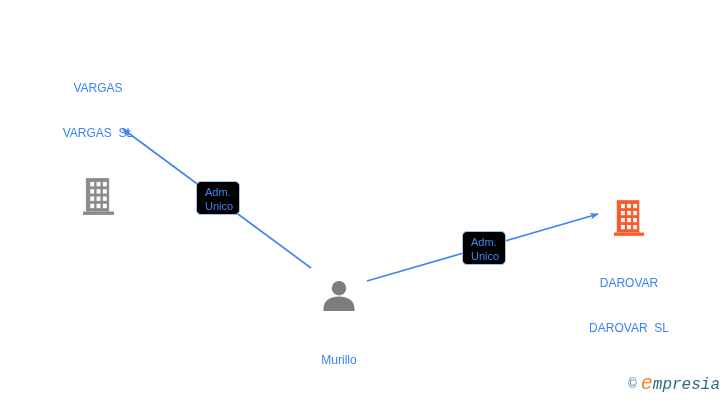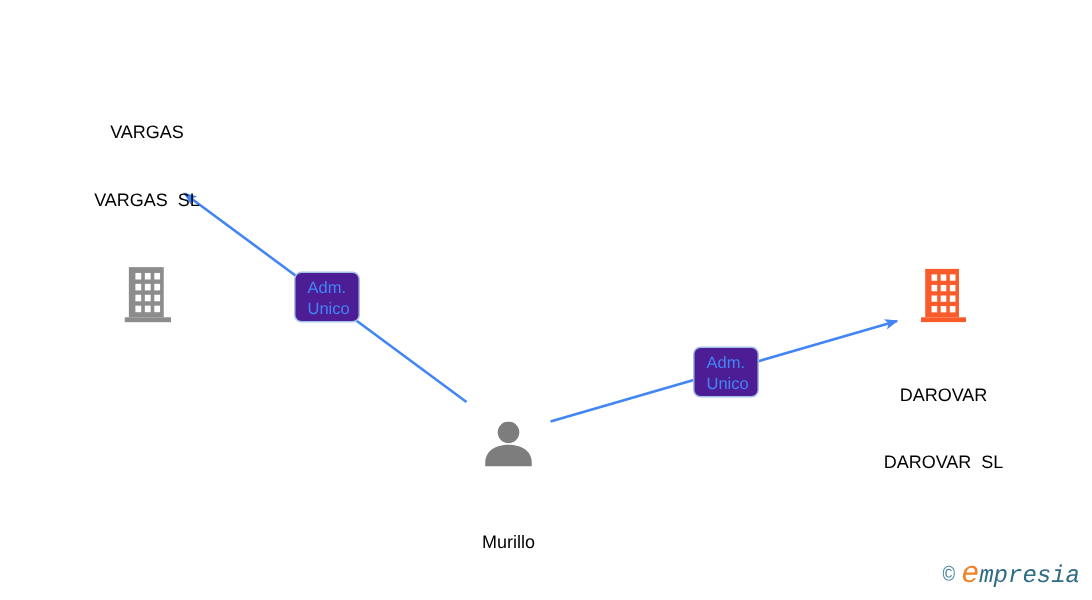--- a/index.html
+++ b/index.html
@@ -21,39 +21,39 @@
   }
   .node {
     position: absolute;
     display: flex;
     flex-direction: column;
     align-items: center;
     width: 140px;
     cursor: pointer;
   }
   .node-label {
-    color: #000000;
+    color: #3b82f6;
     font-size: 12px;
     line-height: 15px;
     text-align: center;
     white-space: pre;
   }
   .node-label div { white-space: pre; }
   #node-vargas   { left: 28px;  top: 51px; }
   #node-vargas .icon-wrap { margin-top: 7px; }
   #node-person   { left: 269px; top: 281px; }
   #node-person .node-label { margin-top: 5px; line-height: 16px; }
-  #node-darovar  { left: 559px; top: 179px; }
+  #node-darovar  { left: 559px; top: 200px; }
   #node-darovar .node-label { margin-top: 6px; }
   .edge-label {
     position: absolute;
     width: 44px;
     height: 34px;
     box-sizing: border-box;
-    background: #4c1d95;
+    background: #000000;
     border: 1px solid #a4c2e6;
     border-radius: 5px;
     color: #4285f4;
     font-size: 11px;
     line-height: 14px;
     padding: 3px 0 0 8px;
   }
   #edge-label-1 { left: 196px; top: 181px; }
   #edge-label-2 { left: 462px; top: 231px; }
   .watermark {

